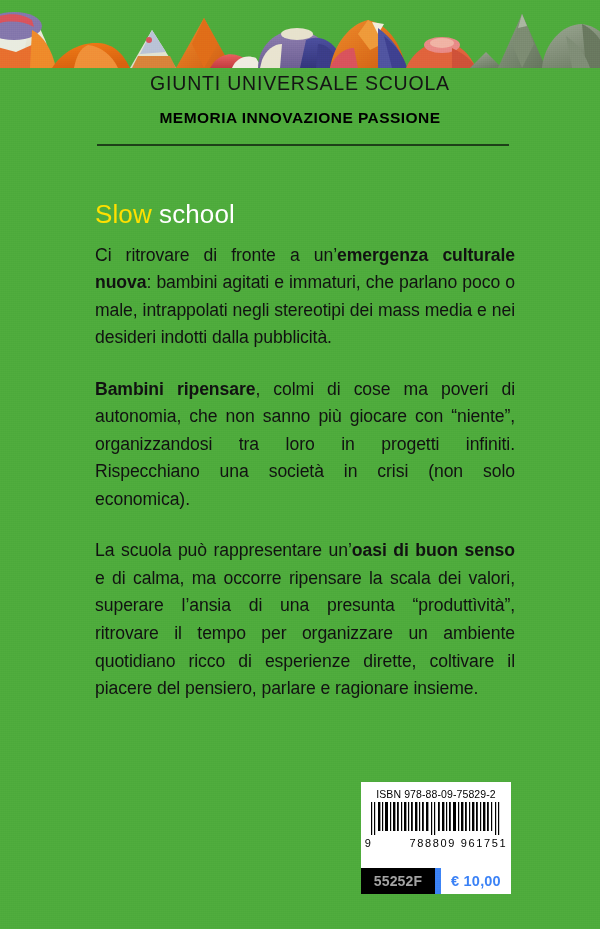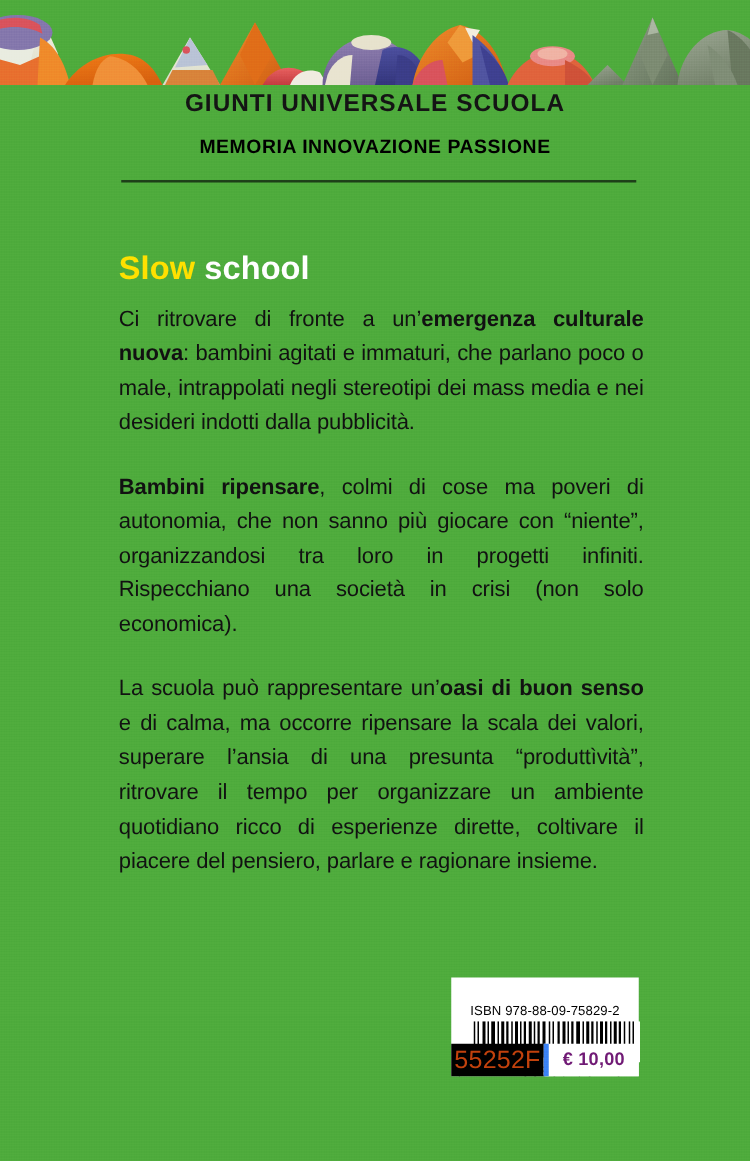--- a/index.html
+++ b/index.html
@@ -50,21 +50,21 @@
   .header {
     position: absolute;
     left: 0;
     top: 69px;
     width: 600px;
     text-align: center;
     z-index: 3;
   }
   .imprint {
     font-size: 19.5px;
-    font-weight: bold;
+    font-weight: normal;
     letter-spacing: 0.8px;
     color: #141414;
     margin-top: 4px;
     line-height: 1.1;
     white-space: nowrap;
   }
   .tagline {
     margin-top: 13px;
     font-size: 15.5px;
     font-weight: bold;
@@ -87,21 +87,21 @@
   .body-copy {
     position: absolute;
     left: 95px;
     top: 200px;
     width: 420px;
     z-index: 3;
     color: #111111;
   }
   .book-title {
     font-size: 26px;
-    font-weight: bold;
+    font-weight: normal;
     line-height: 1.1;
     margin: 0 0 13px 0;
     letter-spacing: 0.1px;
   }
   .book-title .slow { color: #ffe000; }
   .book-title .school { color: #ffffff; }
 
   .para {
     font-size: 17.6px;
     line-height: 1.565;
@@ -113,25 +113,25 @@
   }
   .para:last-child { margin-bottom: 15px; }
   .para b { font-weight: bold; }
 
   
   .barcode-block {
     position: absolute;
     left: 361px;
     top: 782px;
     width: 150px;
-    height: 79px;
+    height: 112px;
     background: #ffffff;
     z-index: 6;
     box-sizing: border-box;
-    padding: 15px;
+    padding: 0;
     font-family: "Liberation Sans", sans-serif;
   }
   .isbn-text {
     text-align: center;
     font-size: 10.5px;
     color: #000000;
     letter-spacing: 0.1px;
     padding-top: 5px;
     height: 14px;
     line-height: 14px;
@@ -162,39 +162,39 @@
     left: 0;
     bottom: 0;
     width: 150px;
     height: 26px;
     display: flex;
     box-sizing: border-box;
   }
   .code-cell {
     flex: 0 0 74px;
     background: #000000;
-    color: #c2410c;
-    font-size: 20px;
-    font-weight: normal;
+    color: #a3a3a3;
+    font-size: 14px;
+    font-weight: bold;
     display: flex;
     align-items: center;
     justify-content: center;
     letter-spacing: 0.2px;
   }
   .price-cell {
     flex: 1 1 auto;
     background: #ffffff;
-    color: #701a75;
+    color: #3b82f6;
     font-size: 14.5px;
     font-weight: bold;
     display: flex;
     align-items: center;
     justify-content: center;
     letter-spacing: 0.2px;
-    border-left: 4px solid #3b82f6;
+    border-left: 6px solid #3b82f6;
   }
 </style>
 </head>
 <body>
 
 <div class="cover">
 
   <div class="art-band">
     <svg width="600" height="69" viewBox="0 0 600 69" xmlns="http://www.w3.org/2000/svg" aria-hidden="true">
       <defs>

